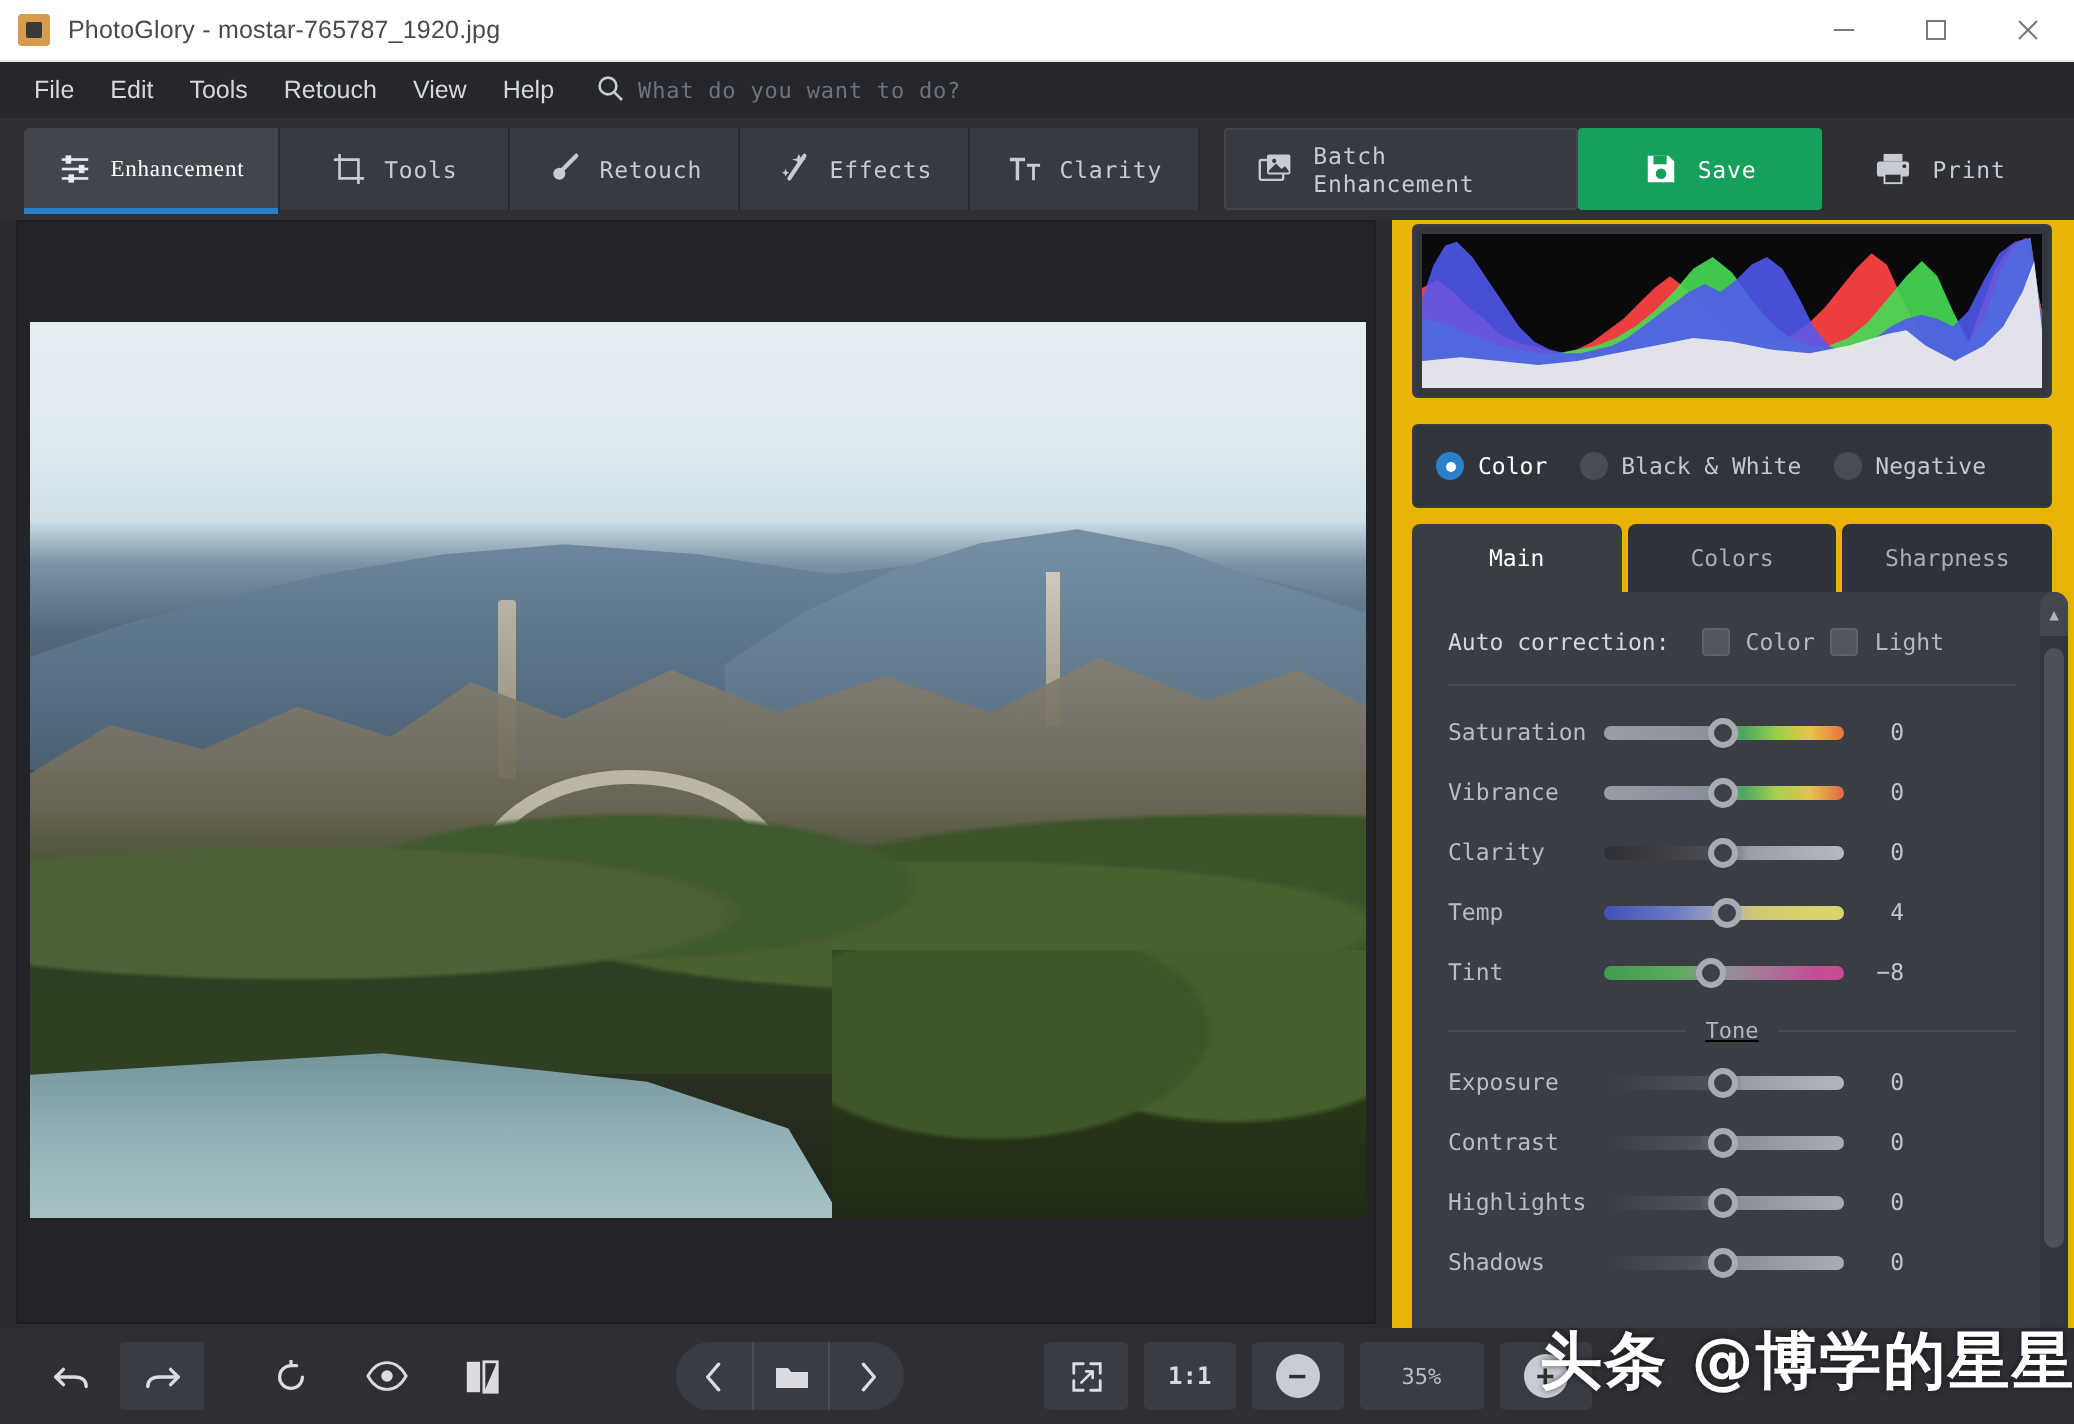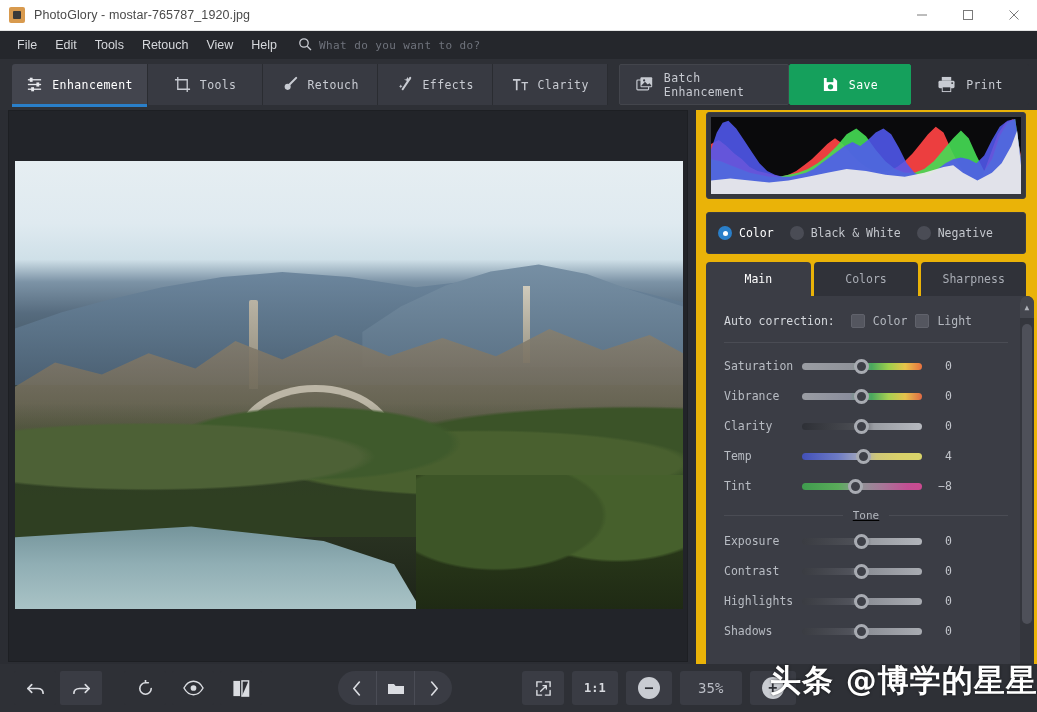--- a/index.html
+++ b/index.html
@@ -58,21 +58,21 @@
     background: #2e3036; display: flex; align-items: stretch; padding: 5px 8px 0 12px;
   }
   .tb-tab {
     display: flex; align-items: center; justify-content: center; gap: 9px;
     padding: 0 20px; min-width: 115px; position: relative;
     background: #383a42;
     border-right: 1px solid #2a2c31;
     color: #c8cbd2; font-size: 11.5px; letter-spacing: .4px;
     height: 41px;
   }
-  .tb-tab:first-child { border-top-left-radius: 3px; }
+  .tb-tab:first-child { border-top-left-radius: 3px; font-family: Liberation Serif, serif; }
   .tb-tab.active { background: #43454e; color: #ffffff; }
   .tb-tab.active::after {
     content: ""; position: absolute; left: 0; right: 0; bottom: -2px; height: 3px;
     background: #2a7fc9;
   }
   .tb-sep { width: 12px; }
   .tb-btn {
     display: flex; align-items: center; justify-content: center; gap: 10px;
     padding: 0 16px; height: 41px; background: #383a42;
     color: #c8cbd2; font-size: 11.5px; letter-spacing: .4px;
@@ -173,21 +173,21 @@
   }
   .bb-pill > div + div { border-left: 1px solid #4a4c55; }
   .bb-box {
     height: 34px; min-width: 42px; padding: 0 12px; background: #3a3c44; border-radius: 3px;
     display: flex; align-items: center; justify-content: center;
     color: #d8dadf; font-size: 12px; font-weight: bold;
   }
   .zoom-val {
     height: 34px; width: 62px; background: #3a3c44; border-radius: 3px;
     display: flex; align-items: center; justify-content: center;
-    color: #b9bcc4; font-size: 14px;
+    color: #b9bcc4; font-size: 11px;
   }
   .circ-btn {
     width: 22px; height: 22px; border-radius: 50%; background: #c9ccd2;
     display: flex; align-items: center; justify-content: center;
     color: #2e3036; font-size: 15px; font-weight: bold; line-height: 1;
   }
 
   
   .rpanel {
     position: absolute; left: 696px; top: 110px; width: 341px; height: 602px;

